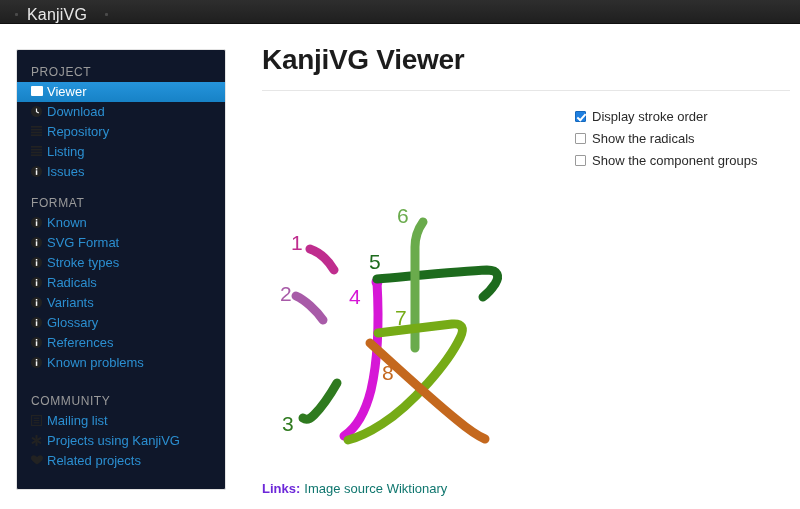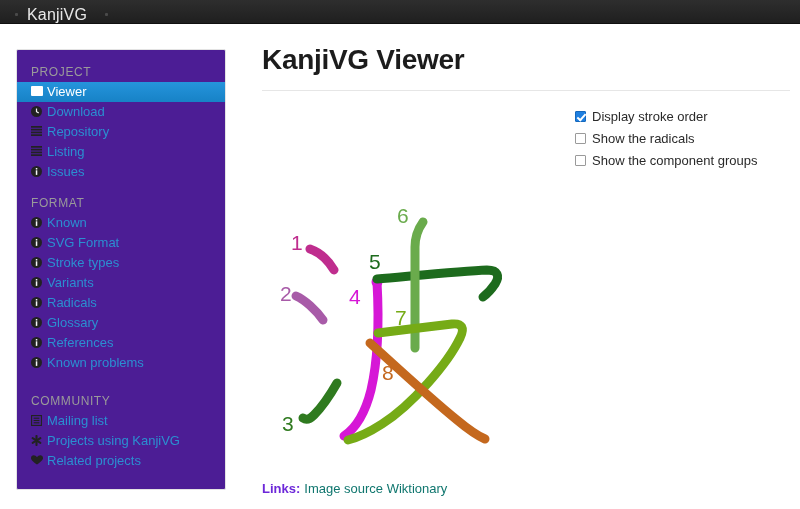--- a/index.html
+++ b/index.html
@@ -33,21 +33,21 @@
     width: 3px; height: 3px;
     background: #4a4a4a; border-radius: 1px;
   }
   #navbar .dotL { left: 15px; }
   #navbar .dotR { left: 105px; }
 
   
   #sidebar {
     position: absolute; left: 16px; top: 49px;
     width: 210px; height: 441px;
-    background: #4c1d95;
+    background: #0f172a;
     border: 1px solid #e3e3e3;
     border-radius: 2px;
   }
   .side-group-title {
     color: #9a9a9a;
     font-size: 12px;
     letter-spacing: 0.6px;
     padding: 0 0 0 14px;
     margin: 0;
     height: 20px;
@@ -267,26 +267,26 @@
         </svg></span><span class="lbl">SVG Format</span></a>
     <a class="side-item"><span class="ico"><svg width="11" height="11" viewBox="0 0 11 11">
           <circle cx="5.5" cy="5.5" r="5.5" fill="#222222"></circle>
           <rect x="4.8" y="2" width="1.5" height="1.5" fill="#f7f7f7"></rect>
           <rect x="4.8" y="4.3" width="1.5" height="4.6" fill="#f7f7f7"></rect>
         </svg></span><span class="lbl">Stroke types</span></a>
     <a class="side-item"><span class="ico"><svg width="11" height="11" viewBox="0 0 11 11">
           <circle cx="5.5" cy="5.5" r="5.5" fill="#222222"></circle>
           <rect x="4.8" y="2" width="1.5" height="1.5" fill="#f7f7f7"></rect>
           <rect x="4.8" y="4.3" width="1.5" height="4.6" fill="#f7f7f7"></rect>
+        </svg></span><span class="lbl">Radicals</span></a>
+    <a class="side-item"><span class="ico"><svg width="11" height="11" viewBox="0 0 11 11">
+          <circle cx="5.5" cy="5.5" r="5.5" fill="#222222"></circle>
+          <rect x="4.8" y="2" width="1.5" height="1.5" fill="#f7f7f7"></rect>
+          <rect x="4.8" y="4.3" width="1.5" height="4.6" fill="#f7f7f7"></rect>
         </svg></span><span class="lbl">Variants</span></a>
-    <a class="side-item"><span class="ico"><svg width="11" height="11" viewBox="0 0 11 11">
-          <circle cx="5.5" cy="5.5" r="5.5" fill="#222222"></circle>
-          <rect x="4.8" y="2" width="1.5" height="1.5" fill="#f7f7f7"></rect>
-          <rect x="4.8" y="4.3" width="1.5" height="4.6" fill="#f7f7f7"></rect>
-        </svg></span><span class="lbl">Radicals</span></a>
     <a class="side-item"><span class="ico"><svg width="11" height="11" viewBox="0 0 11 11">
           <circle cx="5.5" cy="5.5" r="5.5" fill="#222222"></circle>
           <rect x="4.8" y="2" width="1.5" height="1.5" fill="#f7f7f7"></rect>
           <rect x="4.8" y="4.3" width="1.5" height="4.6" fill="#f7f7f7"></rect>
         </svg></span><span class="lbl">Glossary</span></a>
     <a class="side-item"><span class="ico"><svg width="11" height="11" viewBox="0 0 11 11">
           <circle cx="5.5" cy="5.5" r="5.5" fill="#222222"></circle>
           <rect x="4.8" y="2" width="1.5" height="1.5" fill="#f7f7f7"></rect>
           <rect x="4.8" y="4.3" width="1.5" height="4.6" fill="#f7f7f7"></rect>
         </svg></span><span class="lbl">References</span></a>

